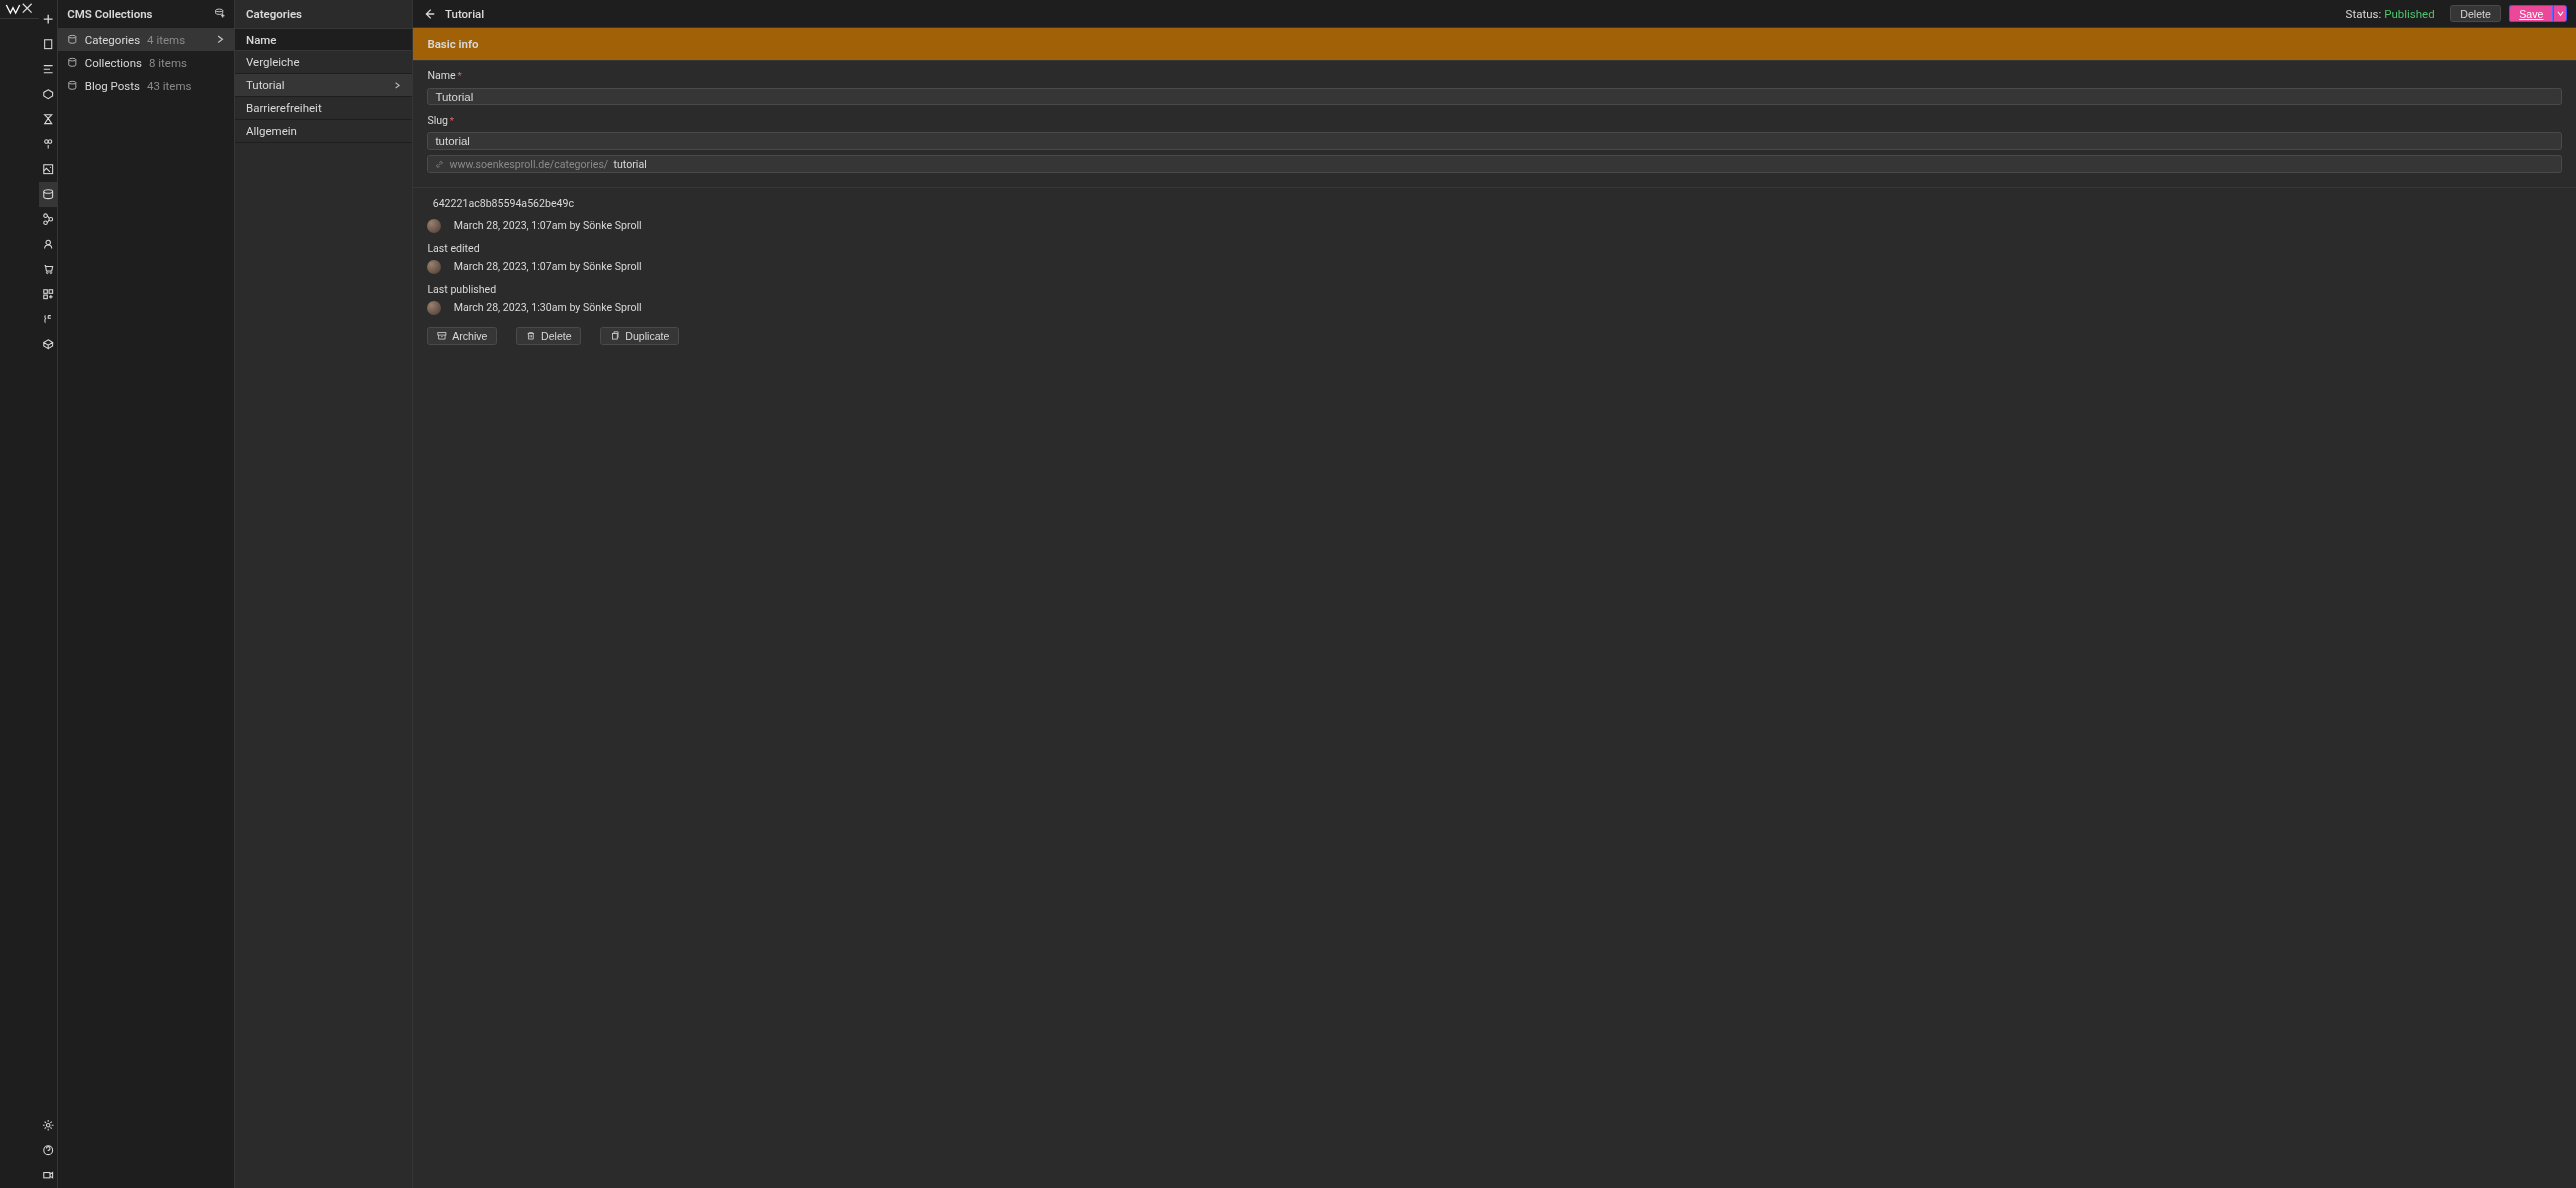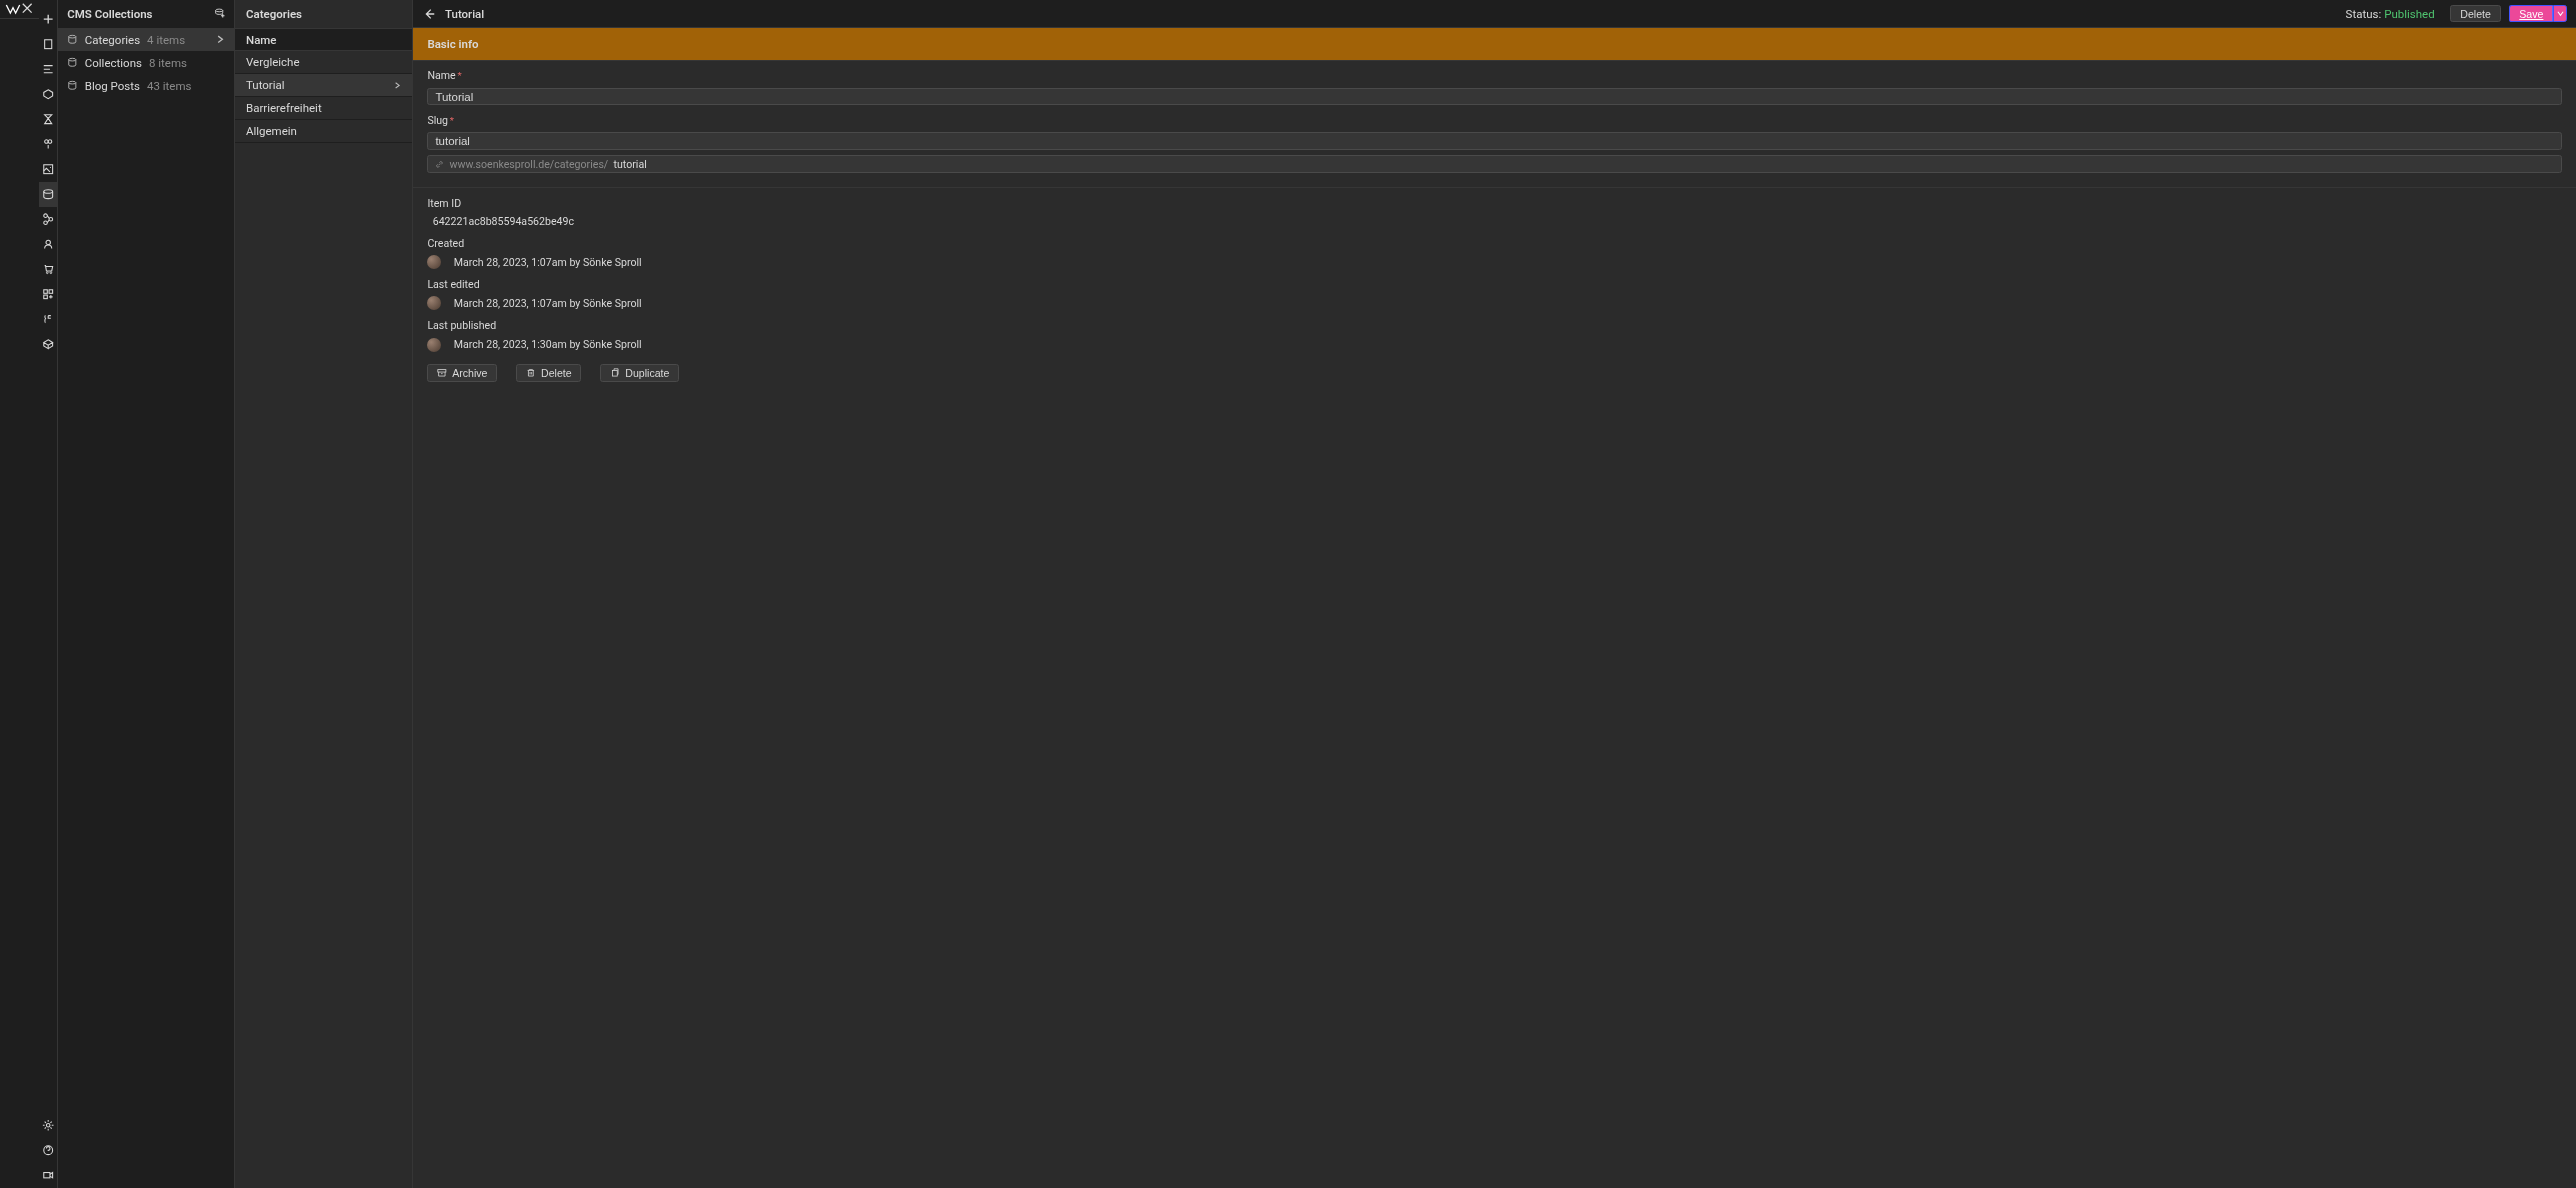--- a/index.html
+++ b/index.html
@@ -443,25 +443,23 @@
           <div class="url-box">
             <svg viewBox="0 0 10 10">
                 <path d="M4 6 L6 4 M3 5 L2 6 A1.5 1.5 0 0 0 4 8 L5 7 M7 5 L8 4 A1.5 1.5 0 0 0 6 2 L5 3" stroke-width="1"></path>
               </svg>
             <span>www.soenkesproll.de/categories/</span>
               <span class="slug-part">tutorial</span>
           </div>
         </div>
         <div class="section-divider"></div>
         <div class="meta-block">
-          <div class="meta-label">Item ID</div>
           <div class="meta-value">642221ac8b85594a562be49c</div>
         </div>
         <div class="meta-block">
-          <div class="meta-label">Created</div>
           <div class="meta-row">
               <div class="avatar"></div>
               <div class="meta-value">March 28, 2023, 1:07am by Sönke Sproll</div>
             </div>
         </div>
         <div class="meta-block">
           <div class="meta-label">Last edited</div>
           <div class="meta-row">
               <div class="avatar"></div>
               <div class="meta-value">March 28, 2023, 1:07am by Sönke Sproll</div>

